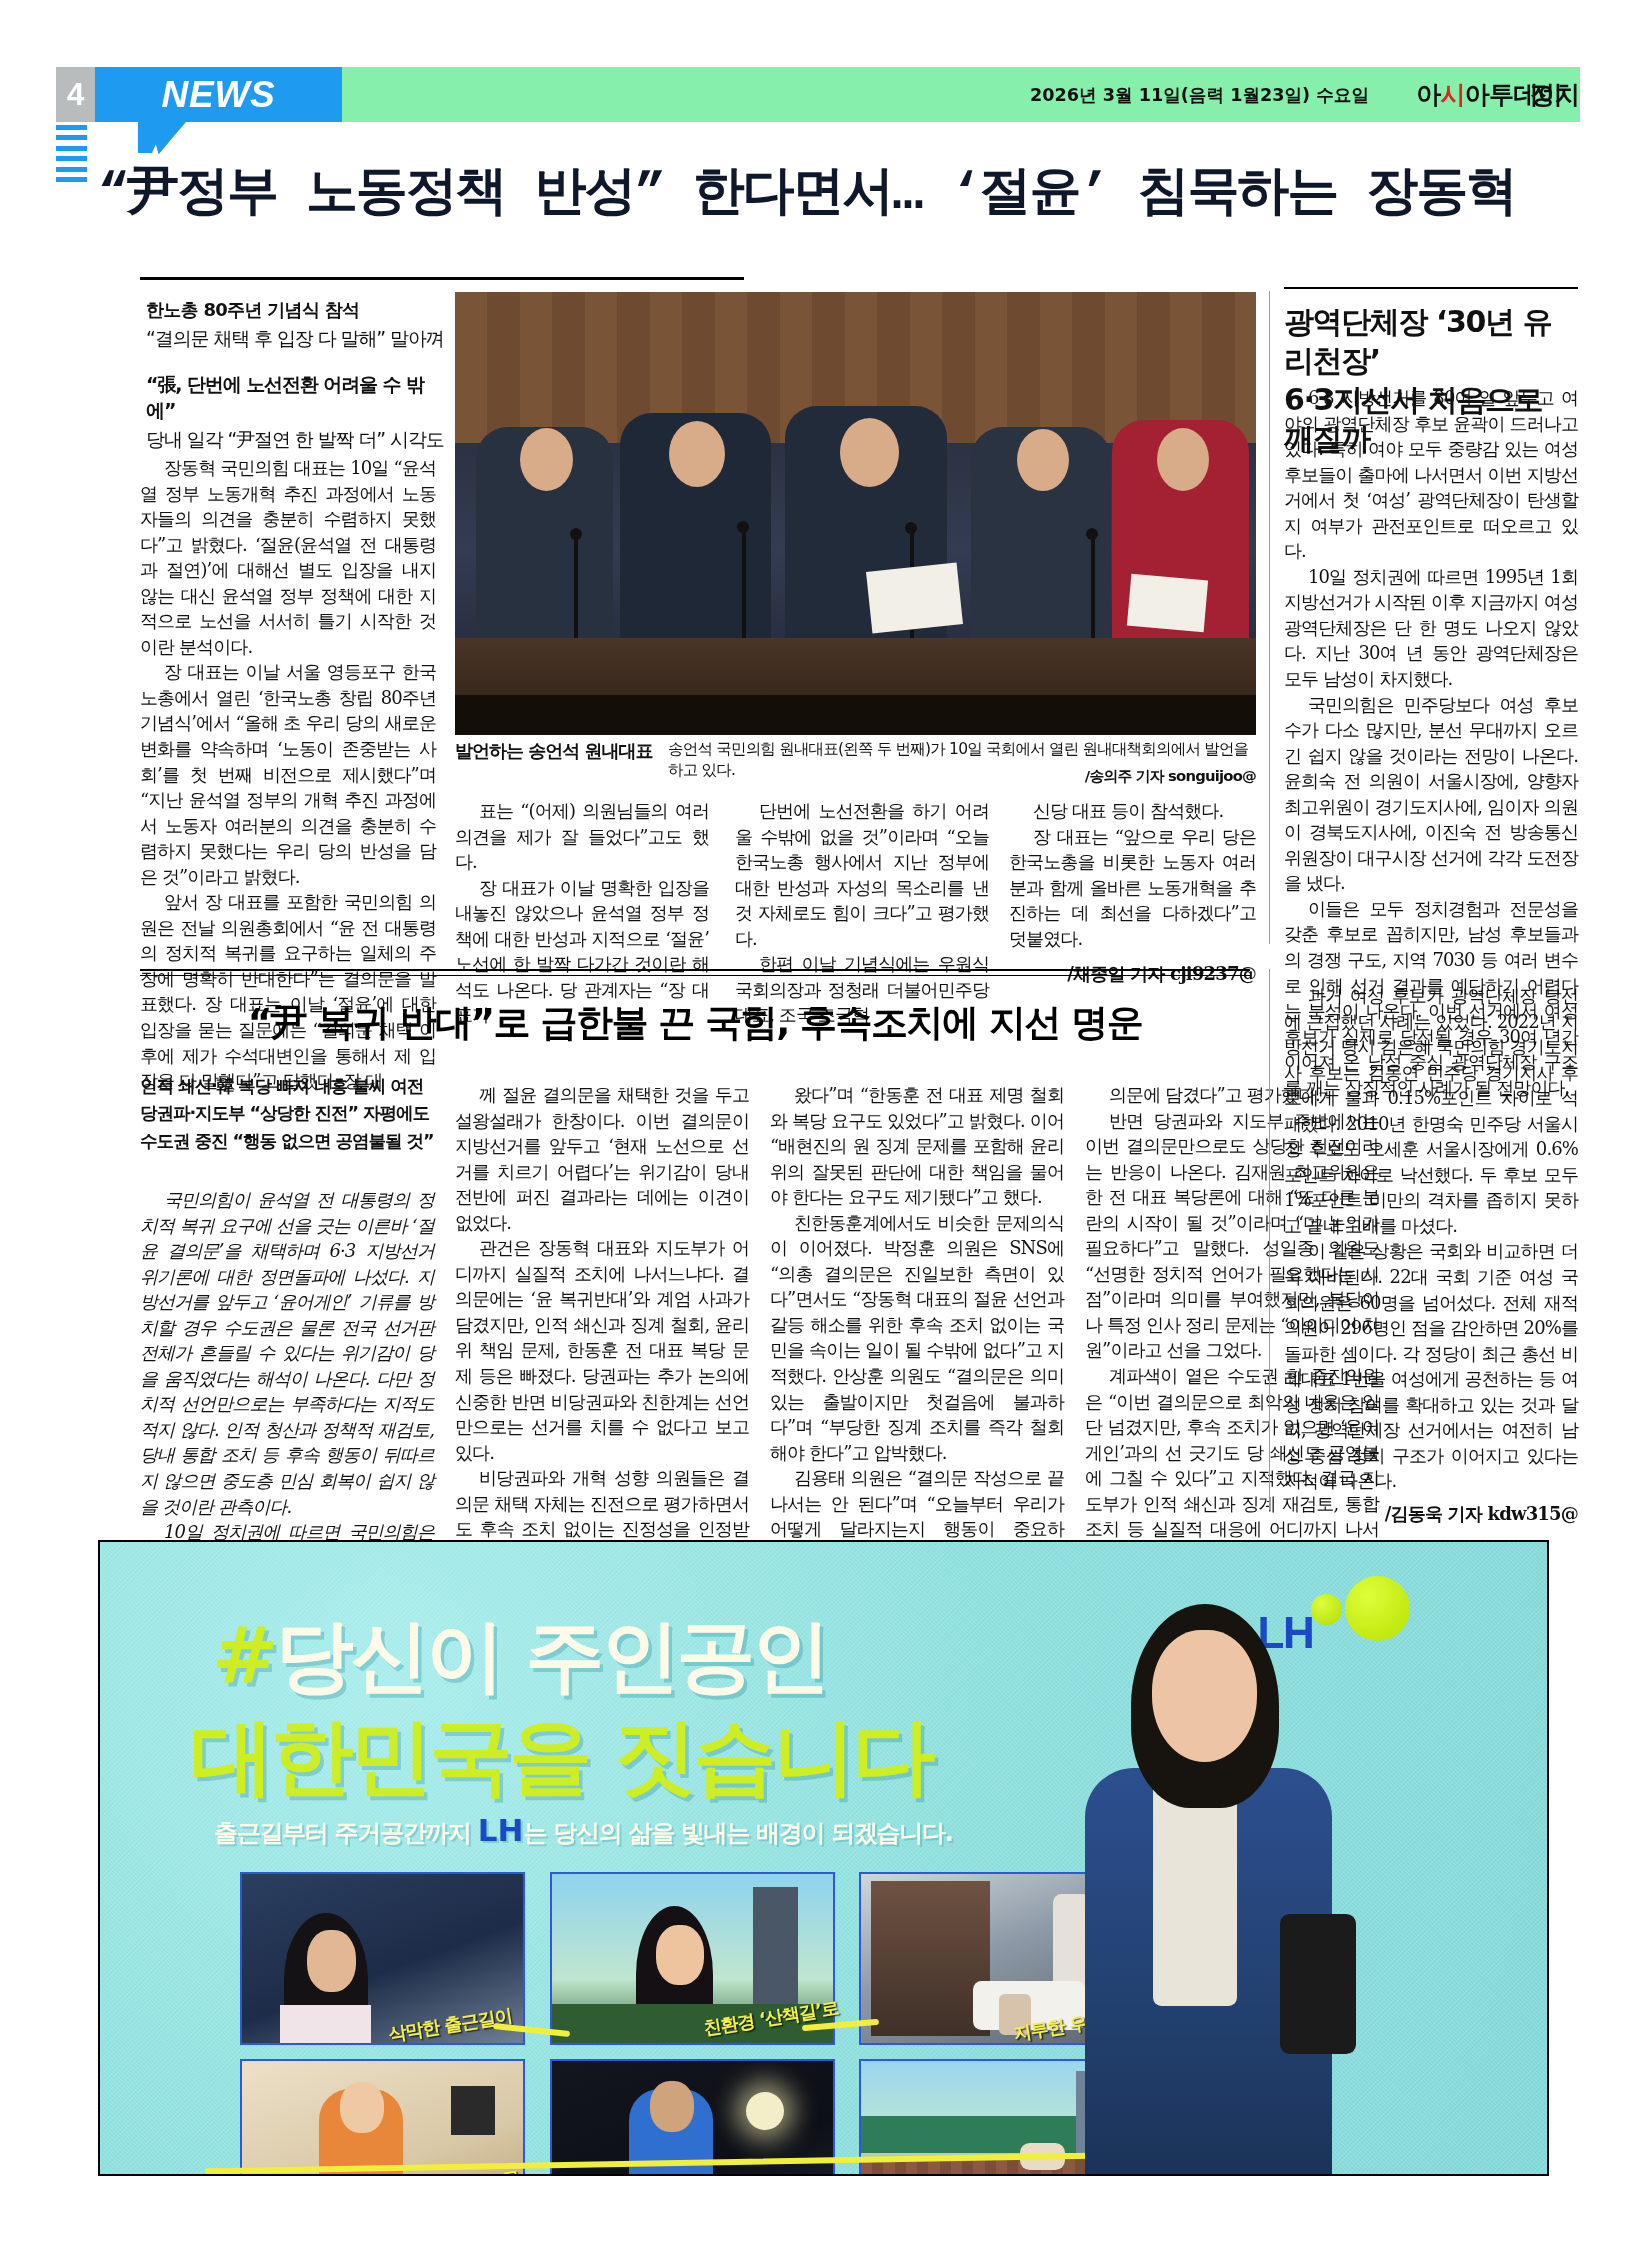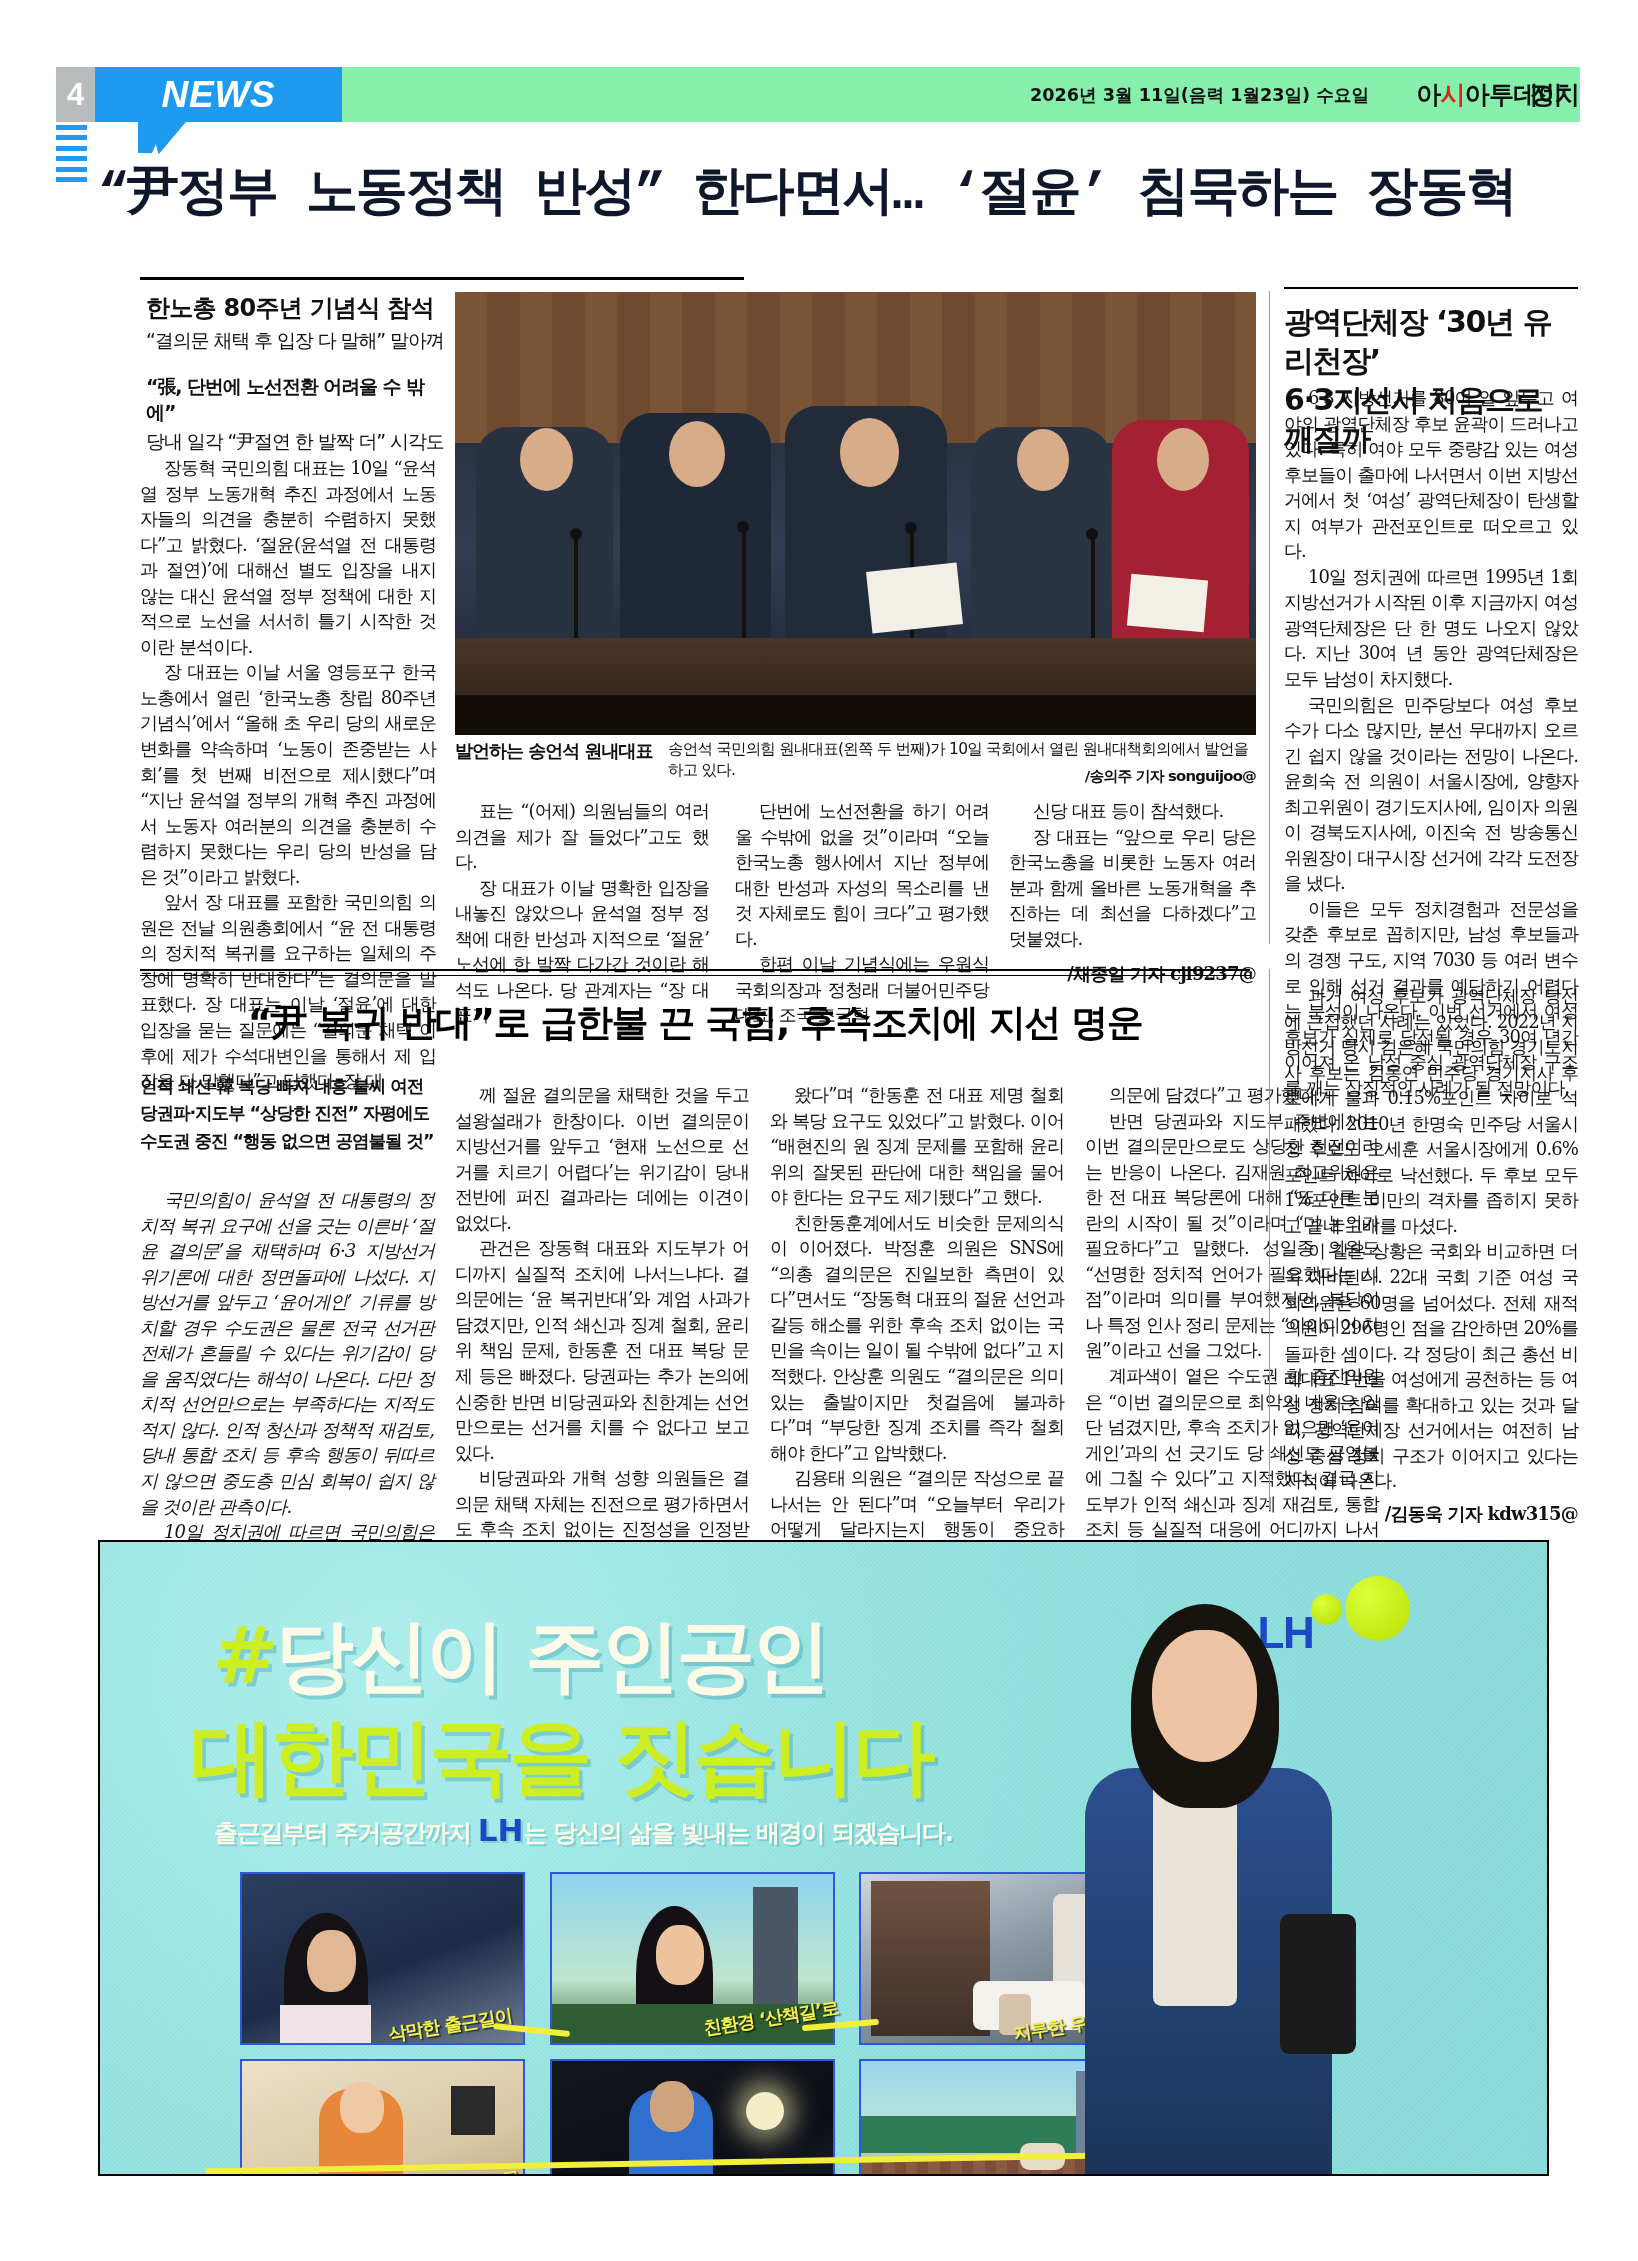--- a/index.html
+++ b/index.html
@@ -33,21 +33,21 @@
   
   .main-headline{position:absolute;left:98px;top:166px;width:1447px;text-align:left;
      font-size:52px;font-weight:bold;letter-spacing:-2.1px;color:#0f172a;line-height:1.1;
      font-family:Liberation Mono, monospace;}
 
   .rule-top{position:absolute;left:140px;top:277px;width:604px;height:2.8px;background:#000;}
   .rule-top2{position:absolute;left:1284px;top:287px;width:294px;height:2.1px;background:#000;}
 
   
   .deck{position:absolute;left:146px;top:292px;width:302px;}
-  .deck .d1{font-size:24px;font-weight:bold;letter-spacing:-0.7px;margin-bottom:4.2px;}
+  .deck .d1{font-size:18px;font-weight:bold;letter-spacing:-0.7px;margin-bottom:4.2px;margin-top:6px;}
   .deck .d2{font-size:19px;letter-spacing:-1.1px;margin-bottom:19.7px;}
   .deck .d3{font-size:19px;font-weight:bold;letter-spacing:-1.1px;margin-bottom:2.8px;}
   .deck .d4{font-size:19px;letter-spacing:-1.1px;}
 
   
   .col{position:absolute;font-size:18px;line-height:1.42;letter-spacing:-0.9px;
        text-align:justify;color:#111;font-family:"DejaVu Serif","Liberation Serif",serif;}
   .col p{margin:0 0 0 0;text-indent:24px;}
   .byline{font-weight:bold;text-align:right;letter-spacing:-0.8px;}
 

